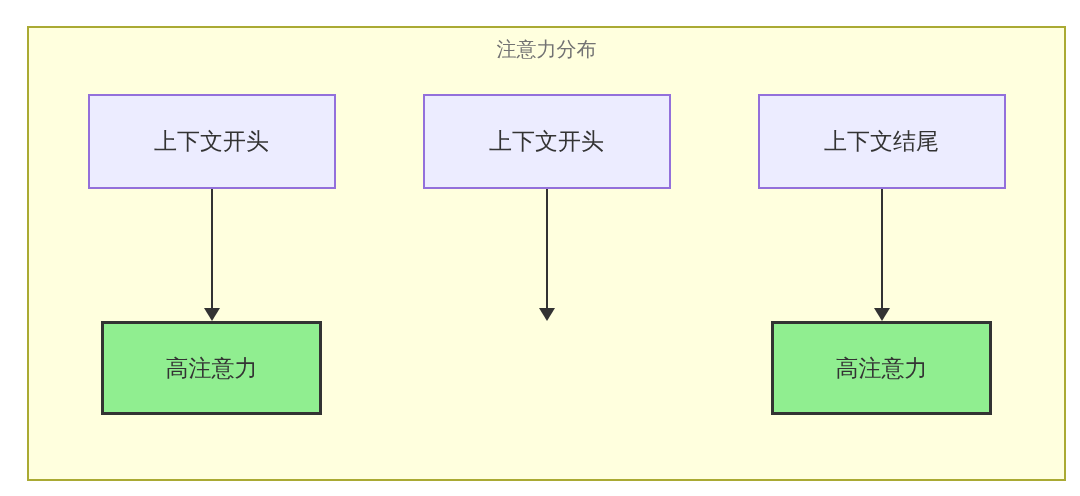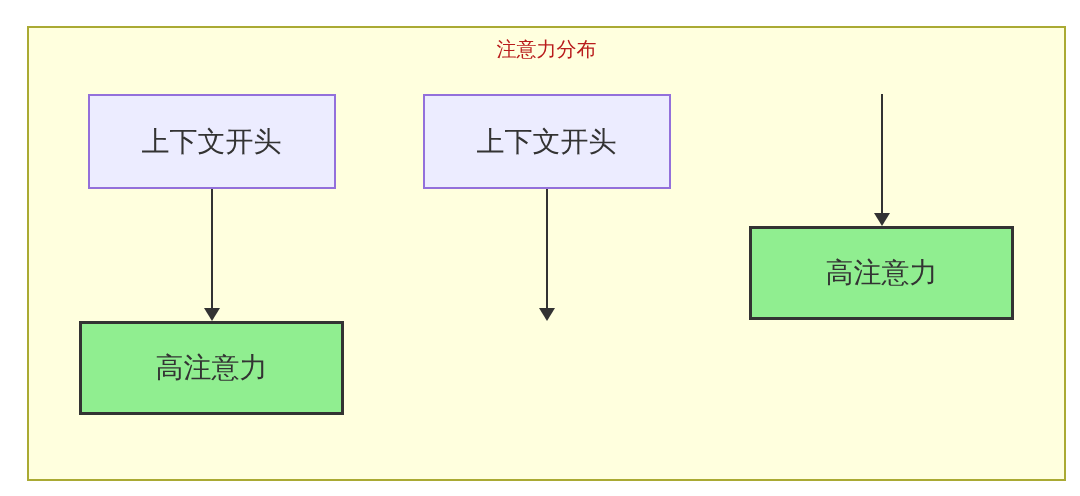--- a/index.html
+++ b/index.html
@@ -25,55 +25,55 @@
     height: 451px;
     background: #ffffde;
     border: 2px solid #aaaa33;
     box-sizing: content-box;
   }
   .diagram-title {
     margin-top: 7px;
     text-align: center;
     font-size: 20px;
     line-height: 28px;
-    color: #b91c1c;
+    color: #737373;
   }
   .columns {
     display: flex;
     justify-content: center;
     gap: 87px;
     margin-top: 31px;
   }
   .column {
     width: 248px;
     display: flex;
     flex-direction: column;
     align-items: center;
   }
   .node {
     display: flex;
     align-items: center;
     justify-content: center;
-    font-size: 28px;
+    font-size: 23px;
     box-sizing: border-box;
     text-align: center;
   }
   .source-node {
     width: 248px;
     height: 95px;
     background: #ececff;
     border: 2px solid #9370db;
   }
   .arrow-svg {
     display: block;
     width: 24px;
     height: 132px;
   }
   .target-node {
-    width: 265px;
+    width: 221px;
     height: 94px;
     border: 3px solid #333333;
   }
   .target-node[data-type="high"] { background: #90ee90; }
   .target-node[data-type="low"]  { background: #f98a8a; }
 </style>
 </head>
 <body>
 
 <div class="canvas">
@@ -94,20 +94,21 @@
 
       <div class="column">
         <div class="node source-node">上下文开头</div>
         <svg class="arrow-svg" viewBox="0 0 24 132">
           <line x1="12" y1="0" x2="12" y2="121" stroke="#333333" stroke-width="2"></line>
           <polygon points="4,119 20,119 12,132" fill="#333333"></polygon>
         </svg>
       </div>
 
       <div class="column">
+        <div class="node source-node">上下文结尾</div>
         <svg class="arrow-svg" viewBox="0 0 24 132">
           <line x1="12" y1="0" x2="12" y2="121" stroke="#333333" stroke-width="2"></line>
           <polygon points="4,119 20,119 12,132" fill="#333333"></polygon>
         </svg>
         <div class="node target-node" data-type="high">高注意力</div>
       </div>
 
     </div>
   </div>
 </div>

